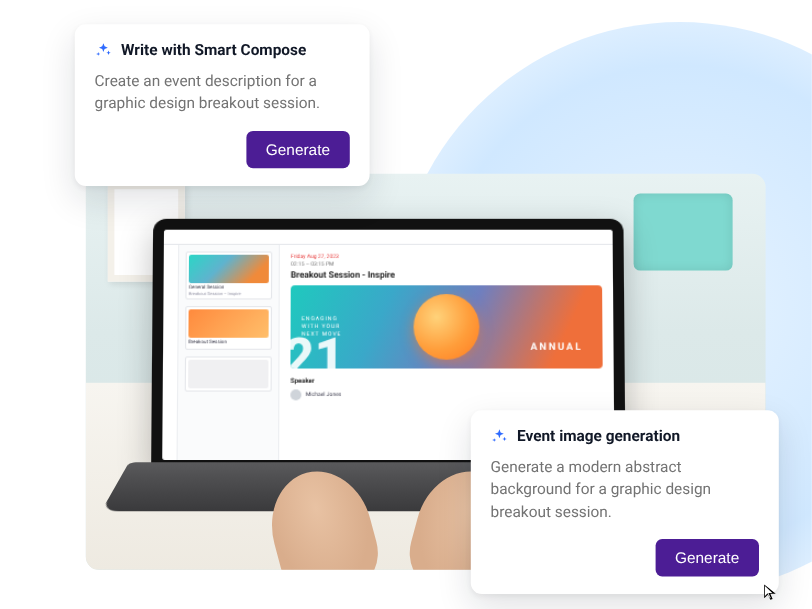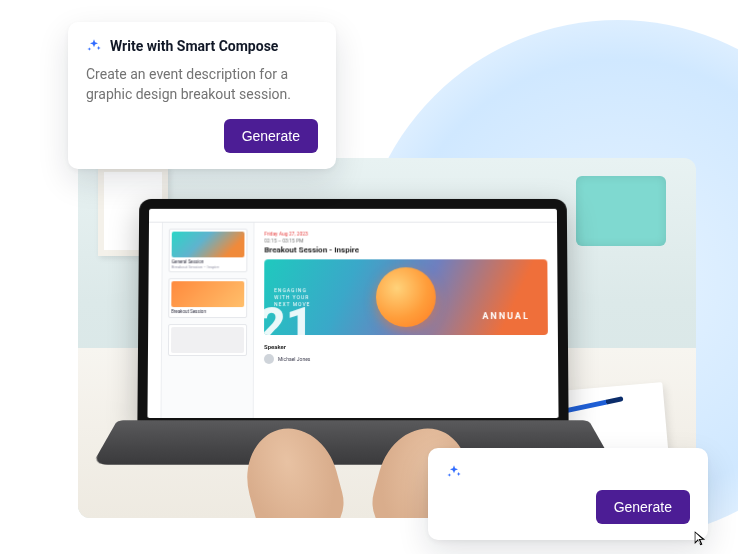--- a/index.html
+++ b/index.html
@@ -364,21 +364,23 @@
   </div>
 </div>
 
 <div class="card bottom">
   <div class="card-header">
     <span class="sparkle-icon">
       <svg viewBox="0 0 24 24" width="16" height="16">
           <path fill="#2f6bff" d="M12 2l1.6 4.2L18 8l-4.4 1.8L12 14l-1.6-4.2L6 8l4.4-1.8L12 2zm7 10l.9 2.3L22 15l-2.1.7L19 18l-.9-2.3L16 15l2.1-.7L19 12zM5 14l.7 1.8L8 16.5l-2.3.7L5 19l-.7-1.8L2 16.5l2.3-.7L5 14z"></path>
         </svg>
     </span>
-  </div>
+    <div class="card-title">Event image generation</div>
+  </div>
+  <div class="card-body">Generate a modern abstract background for a graphic design breakout session.</div>
   <div class="card-actions">
     <button class="btn">Generate</button>
   </div>
 </div>
 
 <span class="cursor">
   <svg viewBox="0 0 20 24" width="14" height="18">
       <path fill="#000" d="M1 1l0 18 5-5 3 7 3-1-3-7 7 0z"></path>
       <path fill="#fff" d="M2 3l0 13 3.5-3.5 3 6.5 1-.4-3-6.6 5 0z"></path>
     </svg>

